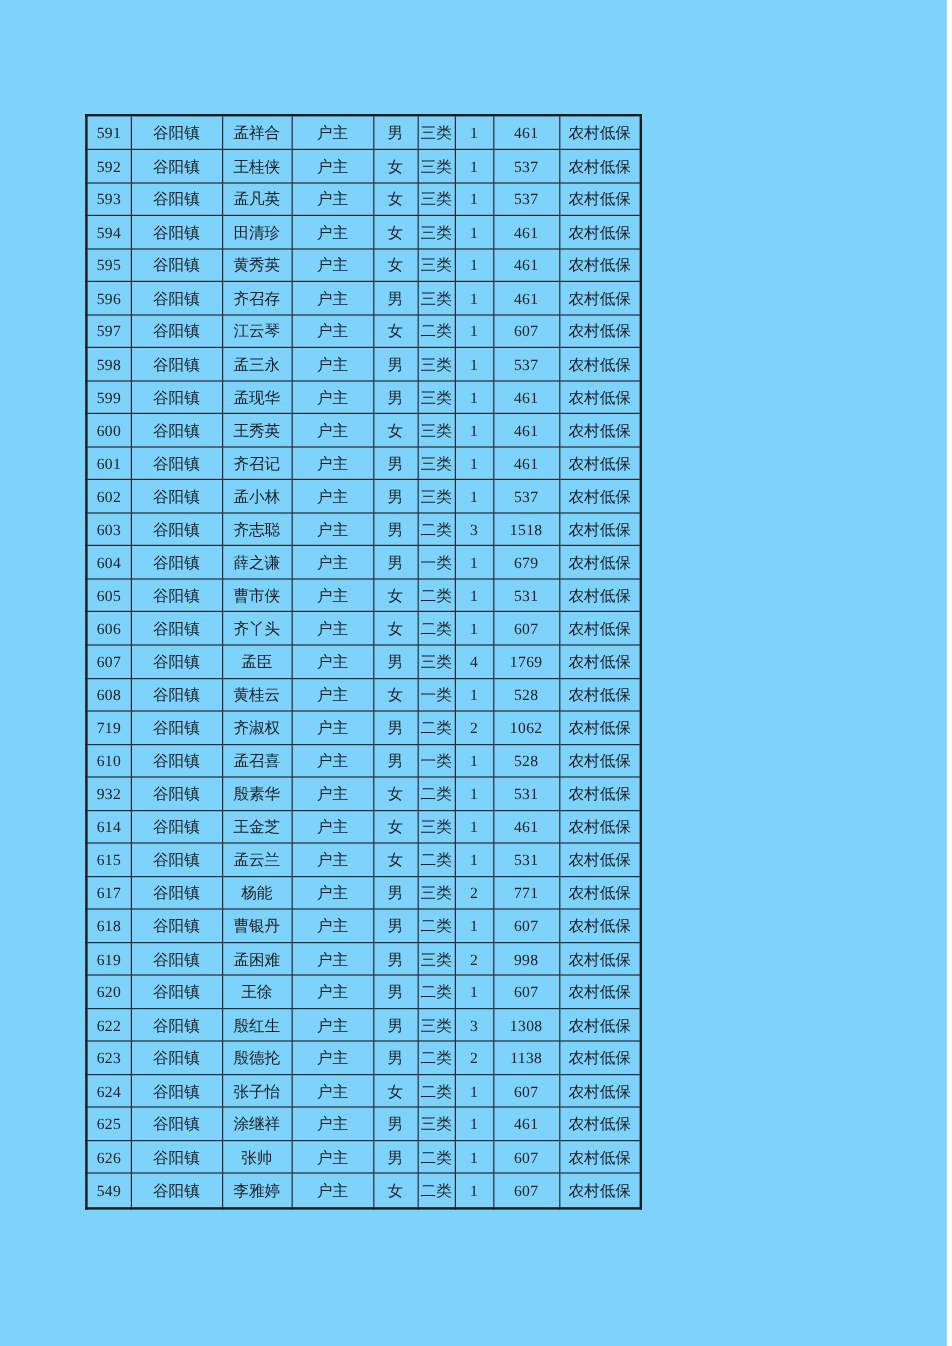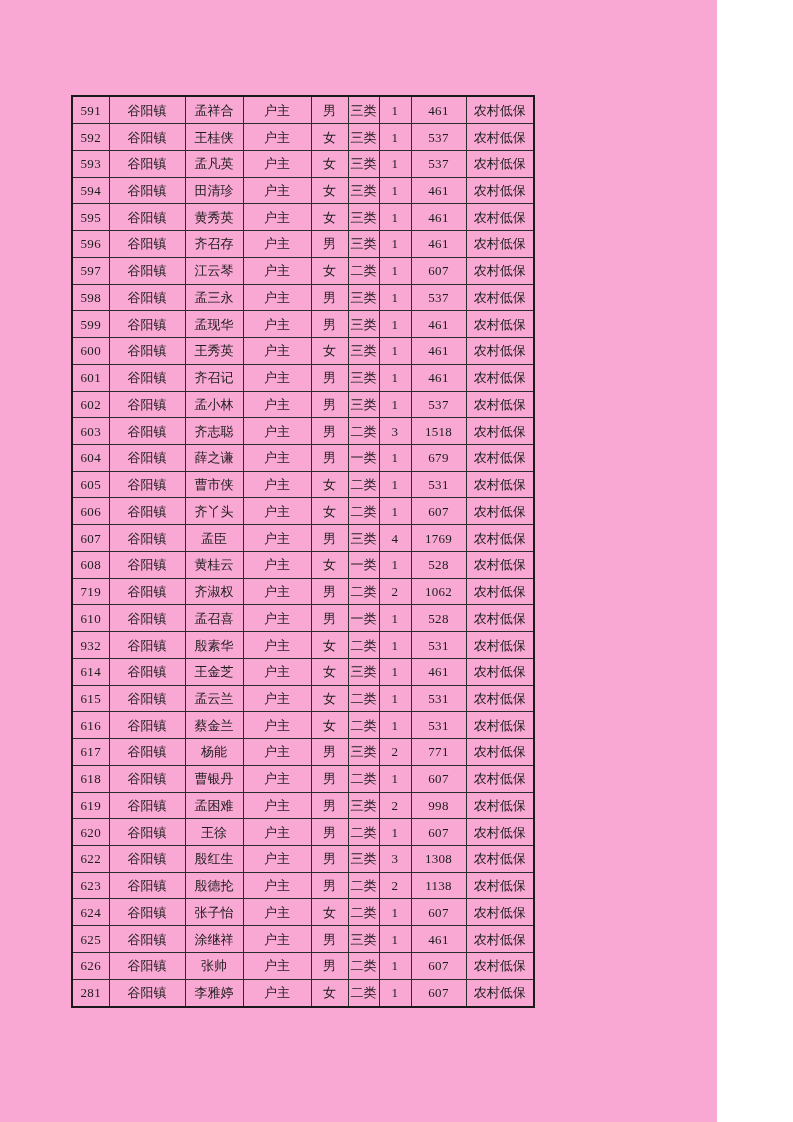--- a/index.html
+++ b/index.html
@@ -11,22 +11,22 @@
     width: 793px;
     height: 1122px;
     position: relative;
     font-family: "Liberation Serif", "DejaVu Serif", serif;
     color: #1a1a1a;
     overflow: hidden;
   }
   .page {
     position: absolute;
     left: 0; top: 0;
-    width: 717px; height: 1122px;
-    background: #f9a8d4;
+    width: 789px; height: 1122px;
+    background: #7dd3fc;
   }
   table.welfare-table {
     position: absolute;
     left: 71px;
     top: 95px;
     width: 462px;
     height: 913px;
     border-collapse: collapse;
     table-layout: fixed;
     border: 2px solid #1a1a1a;
@@ -313,31 +313,20 @@
           <td class="col-town">谷阳镇</td>
           <td class="col-name">孟云兰</td>
           <td class="col-relation">户主</td>
           <td class="col-gender">女</td>
           <td class="col-category">二类</td>
           <td class="col-persons">1</td>
           <td class="col-amount">531</td>
           <td class="col-type">农村低保</td>
         </tr>
         <tr>
-          <td class="col-index">616</td>
-          <td class="col-town">谷阳镇</td>
-          <td class="col-name">蔡金兰</td>
-          <td class="col-relation">户主</td>
-          <td class="col-gender">女</td>
-          <td class="col-category">二类</td>
-          <td class="col-persons">1</td>
-          <td class="col-amount">531</td>
-          <td class="col-type">农村低保</td>
-        </tr>
-        <tr>
           <td class="col-index">617</td>
           <td class="col-town">谷阳镇</td>
           <td class="col-name">杨能</td>
           <td class="col-relation">户主</td>
           <td class="col-gender">男</td>
           <td class="col-category">三类</td>
           <td class="col-persons">2</td>
           <td class="col-amount">771</td>
           <td class="col-type">农村低保</td>
         </tr>
@@ -423,21 +412,21 @@
           <td class="col-town">谷阳镇</td>
           <td class="col-name">张帅</td>
           <td class="col-relation">户主</td>
           <td class="col-gender">男</td>
           <td class="col-category">二类</td>
           <td class="col-persons">1</td>
           <td class="col-amount">607</td>
           <td class="col-type">农村低保</td>
         </tr>
         <tr>
-          <td class="col-index">281</td>
+          <td class="col-index">549</td>
           <td class="col-town">谷阳镇</td>
           <td class="col-name">李雅婷</td>
           <td class="col-relation">户主</td>
           <td class="col-gender">女</td>
           <td class="col-category">二类</td>
           <td class="col-persons">1</td>
           <td class="col-amount">607</td>
           <td class="col-type">农村低保</td>
         </tr>
       </tbody>

